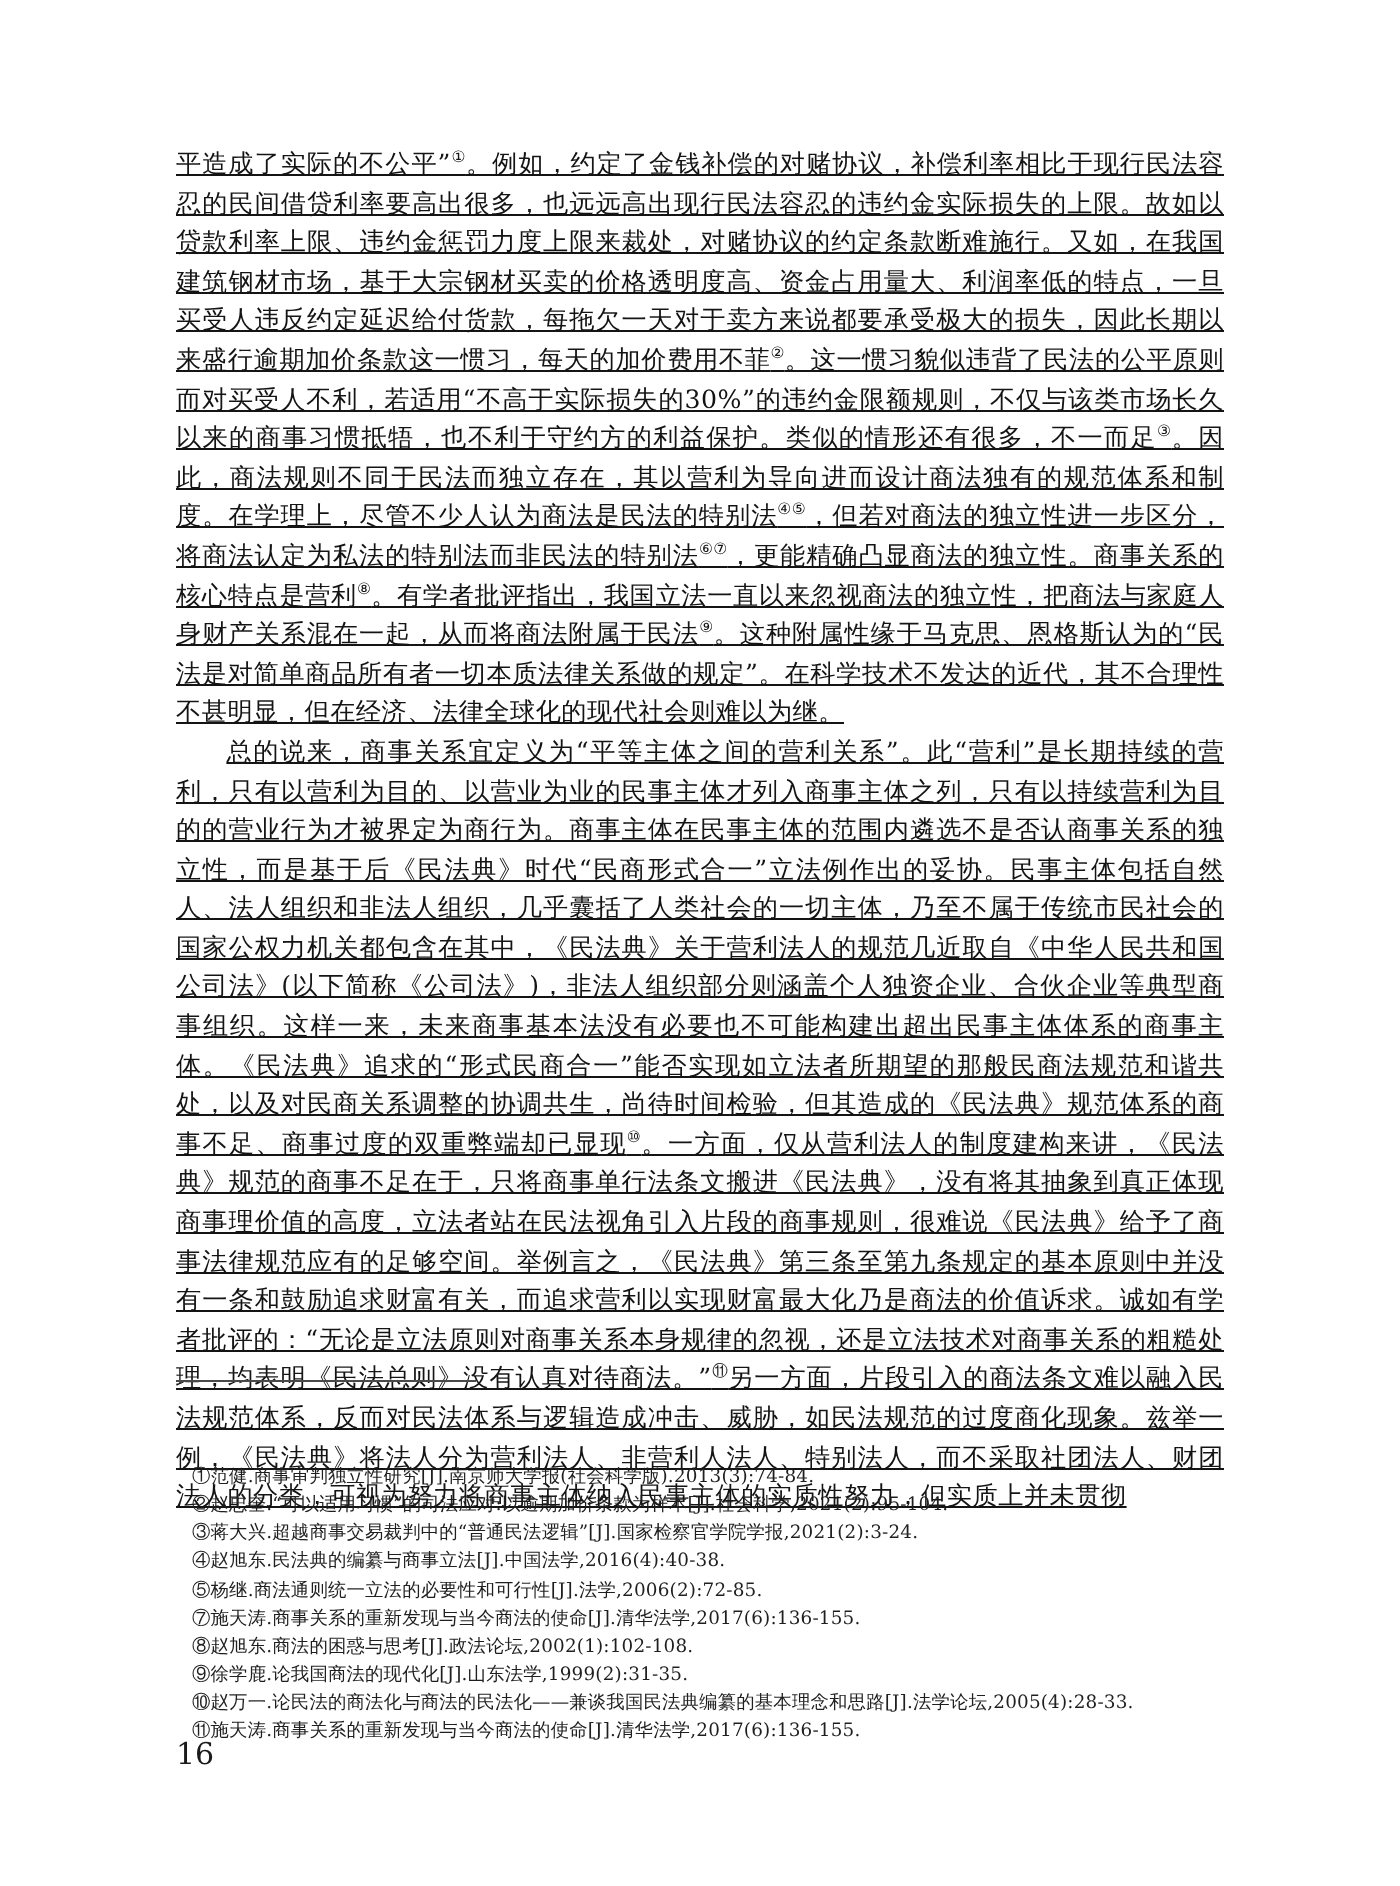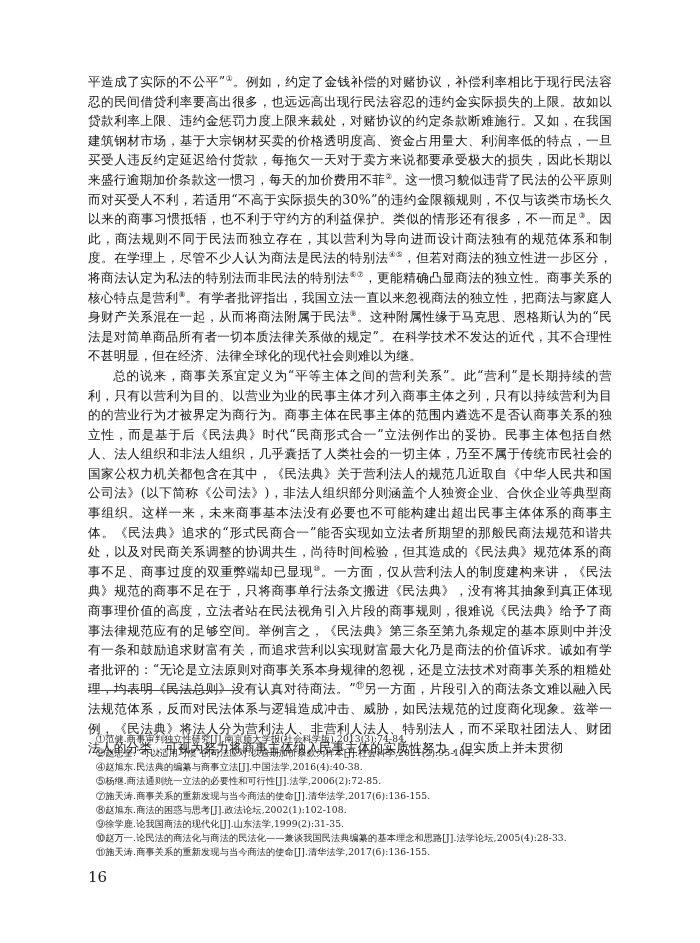--- a/index.html
+++ b/index.html
@@ -25,20 +25,21 @@
   .body-text {
     font-size: 12.6px;
     line-height: 19.6px;
     text-align: justify;
     text-justify: inter-ideograph;
     color: #141414;
     letter-spacing: 0.02em;
   }
   .para {
     margin: 0 0 0 0;
+    text-decoration: underline;
   }
   .para.indent {
     text-indent: 2em;
   }
   sup.fn {
     font-size: 0.62em;
     vertical-align: super;
     line-height: 0;
     letter-spacing: 0;
   }
@@ -87,20 +88,21 @@
         <div class="para"><span>平造成了实际的不公平”</span><sup class="fn">①</sup><span>。例如，约定了金钱补偿的对赌协议，补偿利率相比于现行民法容忍的民间借贷利率要高出很多，也远远高出现行民法容忍的违约金实际损失的上限。故如以贷款利率上限、违约金惩罚力度上限来裁处，对赌协议的约定条款断难施行。又如，在我国建筑钢材市场，基于大宗钢材买卖的价格透明度高、资金占用量大、利润率低的特点，一旦买受人违反约定延迟给付货款，每拖欠一天对于卖方来说都要承受极大的损失，因此长期以来盛行逾期加价条款这一惯习，每天的加价费用不菲</span><sup class="fn">②</sup><span>。这一惯习貌似违背了民法的公平原则而对买受人不利，若适用“不高于实际损失的30%”的违约金限额规则，不仅与该类市场长久以来的商事习惯抵牾，也不利于守约方的利益保护。类似的情形还有很多，不一而足</span><sup class="fn">③</sup><span>。因此，商法规则不同于民法而独立存在，其以营利为导向进而设计商法独有的规范体系和制度。在学理上，尽管不少人认为商法是民法的特别法</span><sup class="fn">④⑤</sup><span>，但若对商法的独立性进一步区分，将商法认定为私法的特别法而非民法的特别法</span><sup class="fn">⑥⑦</sup><span>，更能精确凸显商法的独立性。商事关系的核心特点是营利</span><sup class="fn">⑧</sup><span>。有学者批评指出，我国立法一直以来忽视商法的独立性，把商法与家庭人身财产关系混在一起，从而将商法附属于民法</span><sup class="fn">⑨</sup><span>。这种附属性缘于马克思、恩格斯认为的“民法是对简单商品所有者一切本质法律关系做的规定”。在科学技术不发达的近代，其不合理性不甚明显，但在经济、法律全球化的现代社会则难以为继。</span></div>
         <div class="para indent"><span>总的说来，商事关系宜定义为“平等主体之间的营利关系”。此“营利”是长期持续的营利，只有以营利为目的、以营业为业的民事主体才列入商事主体之列，只有以持续营利为目的的营业行为才被界定为商行为。商事主体在民事主体的范围内遴选不是否认商事关系的独立性，而是基于后《民法典》时代“民商形式合一”立法例作出的妥协。民事主体包括自然人、法人组织和非法人组织，几乎囊括了人类社会的一切主体，乃至不属于传统市民社会的国家公权力机关都包含在其中，《民法典》关于营利法人的规范几近取自《中华人民共和国公司法》(以下简称《公司法》)，非法人组织部分则涵盖个人独资企业、合伙企业等典型商事组织。这样一来，未来商事基本法没有必要也不可能构建出超出民事主体体系的商事主体。《民法典》追求的“形式民商合一”能否实现如立法者所期望的那般民商法规范和谐共处，以及对民商关系调整的协调共生，尚待时间检验，但其造成的《民法典》规范体系的商事不足、商事过度的双重弊端却已显现</span><sup class="fn">⑩</sup><span>。一方面，仅从营利法人的制度建构来讲，《民法典》规范的商事不足在于，只将商事单行法条文搬进《民法典》，没有将其抽象到真正体现商事理价值的高度，立法者站在民法视角引入片段的商事规则，很难说《民法典》给予了商事法律规范应有的足够空间。举例言之，《民法典》第三条至第九条规定的基本原则中并没有一条和鼓励追求财富有关，而追求营利以实现财富最大化乃是商法的价值诉求。诚如有学者批评的：“无论是立法原则对商事关系本身规律的忽视，还是立法技术对商事关系的粗糙处理，均表明《民法总则》没有认真对待商法。”</span><sup class="fn">⑪</sup><span>另一方面，片段引入的商法条文难以融入民法规范体系，反而对民法体系与逻辑造成冲击、威胁，如民法规范的过度商化现象。兹举一例，《民法典》将法人分为营利法人、非营利人法人、特别法人，而不采取社团法人、财团法人的分类，可视为努力将商事主体纳入民事主体的实质性努力，但实质上并未贯彻</span></div>
       </div>
   </div>
 
   <div class="fn-rule"></div>
 
   <div class="footnotes" id="footnote-list">
       <div class="fn-item"><span class="fn-num">①</span><span>范健.商事审判独立性研究[J].南京师大学报(社会科学版).2013(3):74-84.</span></div>
       <div class="fn-item"><span class="fn-num">②</span><span>赵忠奎.“可以适用习惯”的司法应对:以逾期加价条款为样本[J].社会科学,2021(2):95-104.</span></div>
+      <div class="fn-item"><span class="fn-num">③</span><span>蒋大兴.超越商事交易裁判中的“普通民法逻辑”[J].国家检察官学院学报,2021(2):3-24.</span></div>
       <div class="fn-item"><span class="fn-num">④</span><span>赵旭东.民法典的编纂与商事立法[J].中国法学,2016(4):40-38.</span></div>
       <div class="fn-item"><span class="fn-num">⑤</span><span>杨继.商法通则统一立法的必要性和可行性[J].法学,2006(2):72-85.</span></div>
       <div class="fn-item"><span class="fn-num">⑦</span><span>施天涛.商事关系的重新发现与当今商法的使命[J].清华法学,2017(6):136-155.</span></div>
       <div class="fn-item"><span class="fn-num">⑧</span><span>赵旭东.商法的困惑与思考[J].政法论坛,2002(1):102-108.</span></div>
       <div class="fn-item"><span class="fn-num">⑨</span><span>徐学鹿.论我国商法的现代化[J].山东法学,1999(2):31-35.</span></div>
       <div class="fn-item"><span class="fn-num">⑩</span><span>赵万一.论民法的商法化与商法的民法化——兼谈我国民法典编纂的基本理念和思路[J].法学论坛,2005(4):28-33.</span></div>
       <div class="fn-item"><span class="fn-num">⑪</span><span>施天涛.商事关系的重新发现与当今商法的使命[J].清华法学,2017(6):136-155.</span></div>
     </div>
 
   <div class="page-number">16</div>

